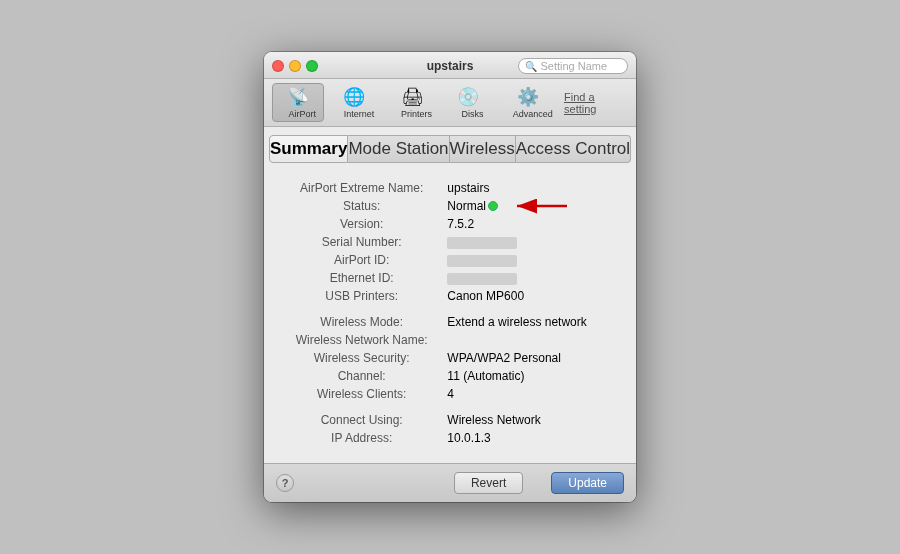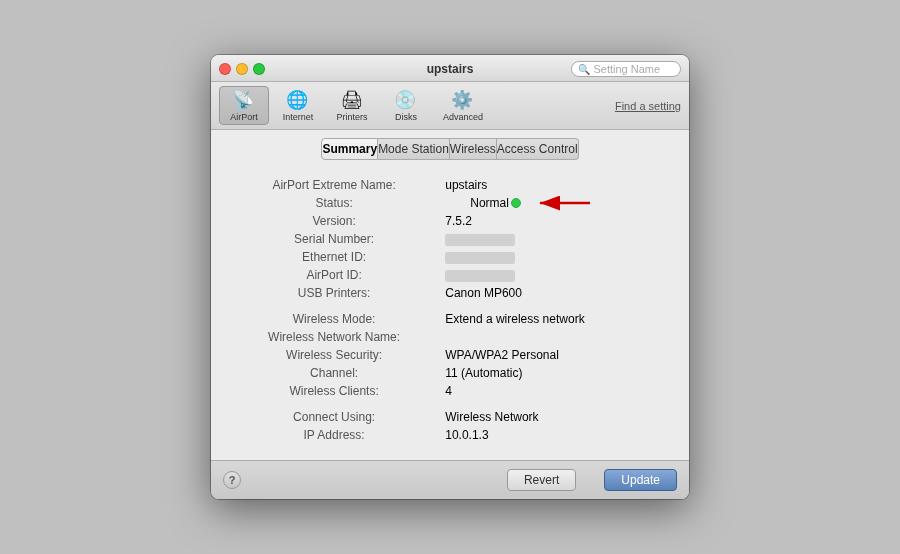--- a/index.html
+++ b/index.html
@@ -8,21 +8,21 @@
       display: flex;
       align-items: center;
       justify-content: center;
       width: 900px;
       height: 554px;
       font-family: -apple-system, 'Lucida Grande', sans-serif;
       font-size: 13px;
     }
 
     .window {
-      width: 478px;
+      width: 372px;
       background: #ececec;
       border-radius: 8px;
       box-shadow: 0 10px 40px rgba(0,0,0,0.5), 0 0 0 1px rgba(0,0,0,0.3);
       overflow: hidden;
     }
 
     
     .title-bar {
       background: linear-gradient(to bottom, #f0f0f0, #d8d8d8);
       border-bottom: 1px solid #b0b0b0;
@@ -95,40 +95,41 @@
       background: linear-gradient(to bottom, #c8c8c8, #b8b8b8);
       border: 1px solid #999;
     }
     .toolbar-icon {
       font-size: 18px;
       margin-bottom: 1px;
     }
     .toolbar-label {
       font-size: 9px;
       color: #333;
+      margin-left: 8px;
     }
     .find-setting {
       margin-left: auto;
       font-size: 11px;
       color: #555;
       text-decoration: underline;
       cursor: pointer;
     }
 
     
     .tabs {
       display: flex;
       justify-content: center;
       padding: 8px 0 0 0;
       background: #ececec;
       gap: 0;
     }
     .tab {
       padding: 3px 0;
-      font-size: 12px;
+      font-size: 17px;
       cursor: pointer;
       background: linear-gradient(to bottom, #e0e0e0, #d0d0d0);
       border: 1px solid #aaa;
       color: #333;
       position: relative;
       text-align: right;
     }
     .tab:first-child {
       border-radius: 4px 0 0 4px;
     }
@@ -170,21 +171,20 @@
       color: #000;
     }
     .spacer-row td {
       height: 8px;
     }
 
     .status-row {
       display: flex;
       align-items: center;
       gap: 2px;
-      margin-left: 25px;
     }
     .status-dot {
       width: 10px;
       height: 10px;
       border-radius: 50%;
       background: #2ecc40;
       border: 1px solid #27ae60;
       display: inline-block;
       flex-shrink: 0;
     }
@@ -318,25 +318,25 @@
         </tr>
         <tr>
           <td>Version:</td>
           <td>7.5.2</td>
         </tr>
         <tr>
           <td>Serial Number:</td>
           <td><span class="redacted"></span></td>
         </tr>
         <tr>
+          <td>AirPort ID:</td>
+          <td><span class="redacted"></span></td>
+        </tr>
+        <tr>
           <td>Ethernet ID:</td>
-          <td><span class="redacted"></span></td>
-        </tr>
-        <tr>
-          <td>AirPort ID:</td>
           <td><span class="redacted"></span></td>
         </tr>
         <tr>
           <td>USB Printers:</td>
           <td>Canon MP600</td>
         </tr>
         <tr class="spacer-row">
             <td colspan="2"></td>
           </tr>
         <tr>

